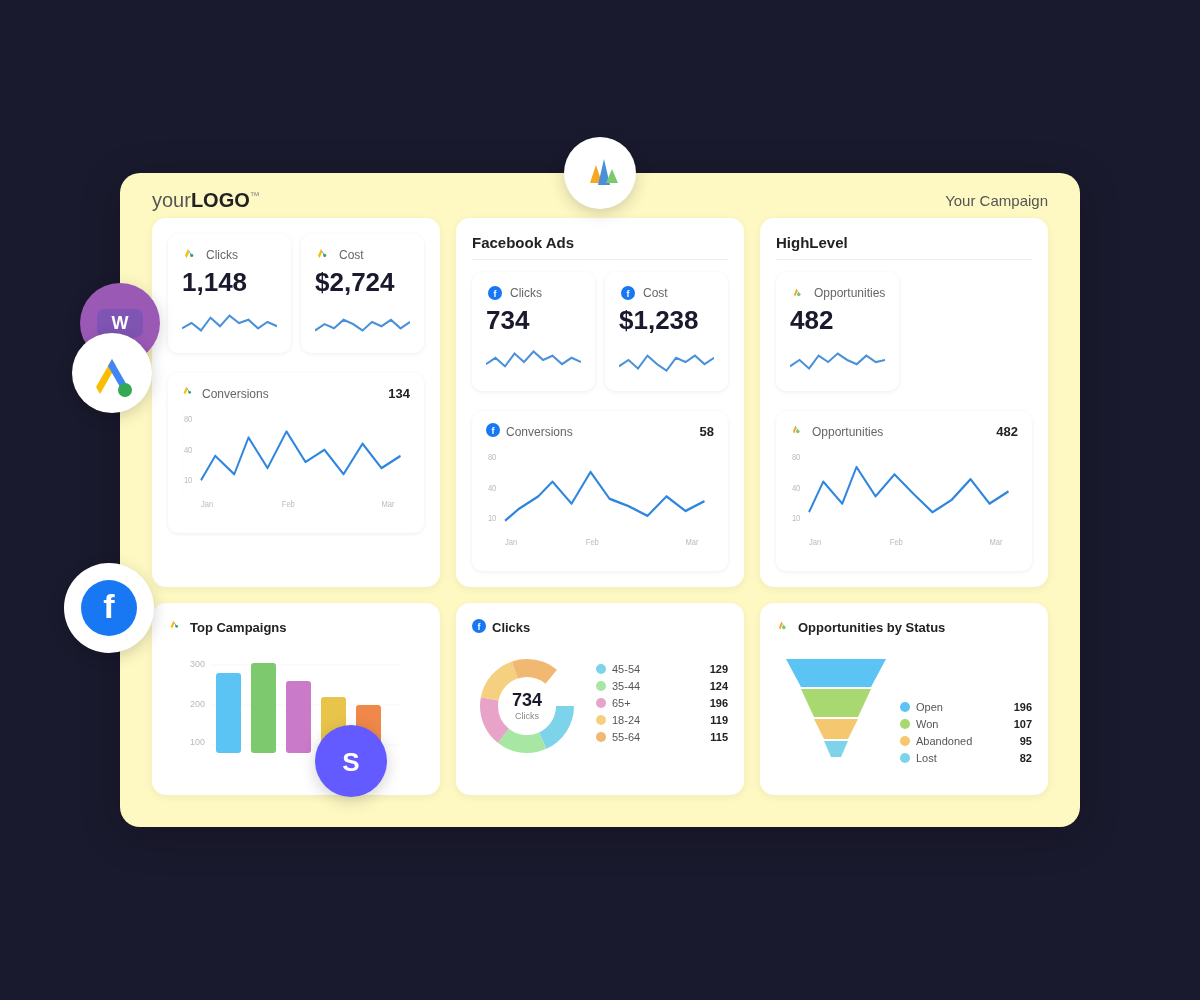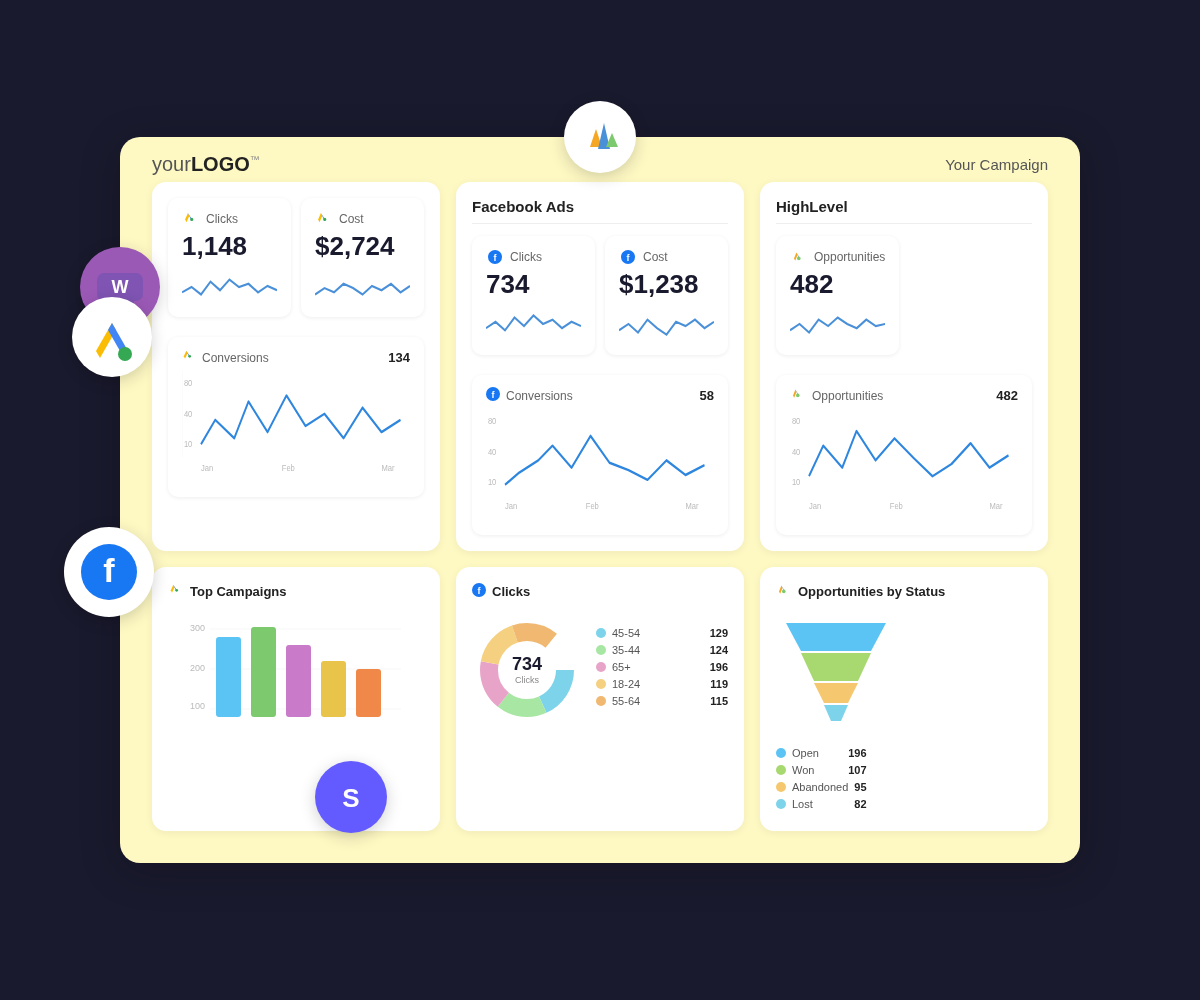--- a/index.html
+++ b/index.html
@@ -248,23 +248,22 @@
       flex: 1;
       color: #555;
     }
     .legend-val {
       font-weight: 700;
       color: #222;
     }
     
     .funnel-container {
       display: flex;
-      align-items: flex-start;
+      align-items: flex-end;
       gap: 4px;
-      flex-direction: column;
     }
     .funnel-legend {
       flex: 1;
       padding-top: 10px;
     }
     
     .section-inner {
       display: flex;
       flex-direction: column;
       gap: 10px;

